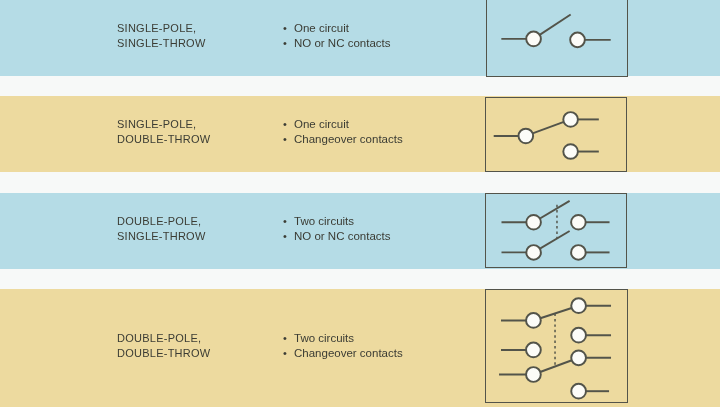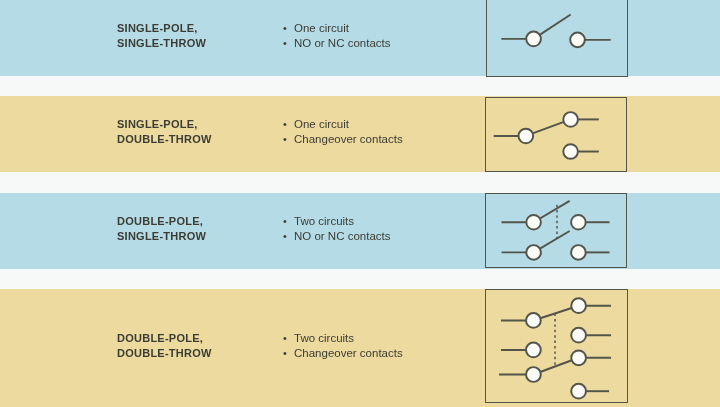--- a/index.html
+++ b/index.html
@@ -14,21 +14,21 @@
   html,body{width:720px;height:407px;overflow:hidden;}
   body{font-family:"Liberation Sans", sans-serif;}
   .stage{position:relative;width:720px;height:407px;background:var(--gap);overflow:hidden;}
   .band{position:absolute;left:0;width:720px;}
   .band.blue{background:var(--row-blue);}
   .band.yellow{background:var(--row-yellow);}
   .band-1{top:0;height:76px;}
   .band-2{top:96px;height:76px;}
   .band-3{top:193px;height:76px;}
   .band-4{top:289px;height:118px;}
-  .row-title{position:absolute;left:117px;top:21px;font-weight:bold;font-size:11px;
+  .row-title{position:absolute;left:117px;top:21px;font-weight:normal;font-size:11px;
              line-height:15px;letter-spacing:.25px;color:var(--text);}
   .bullets{position:absolute;left:283px;top:21px;list-style:none;font-size:11.5px;
            line-height:15px;color:var(--text);}
   .bullets li{display:flex;}
   .bullets .dot{width:11px;flex:0 0 11px;font-size:11px;}
   .band-4 .row-title, .band-4 .bullets{top:42px;}
   .sym-box{position:absolute;border:1.5px solid var(--stroke);}
   .sym-box svg{display:block;width:100%;height:100%;color:var(--stroke);}
   .box-1{left:486px;top:-8px;width:142px;height:85px;}
   .box-2{left:485px;top:97px;width:142px;height:75px;}

